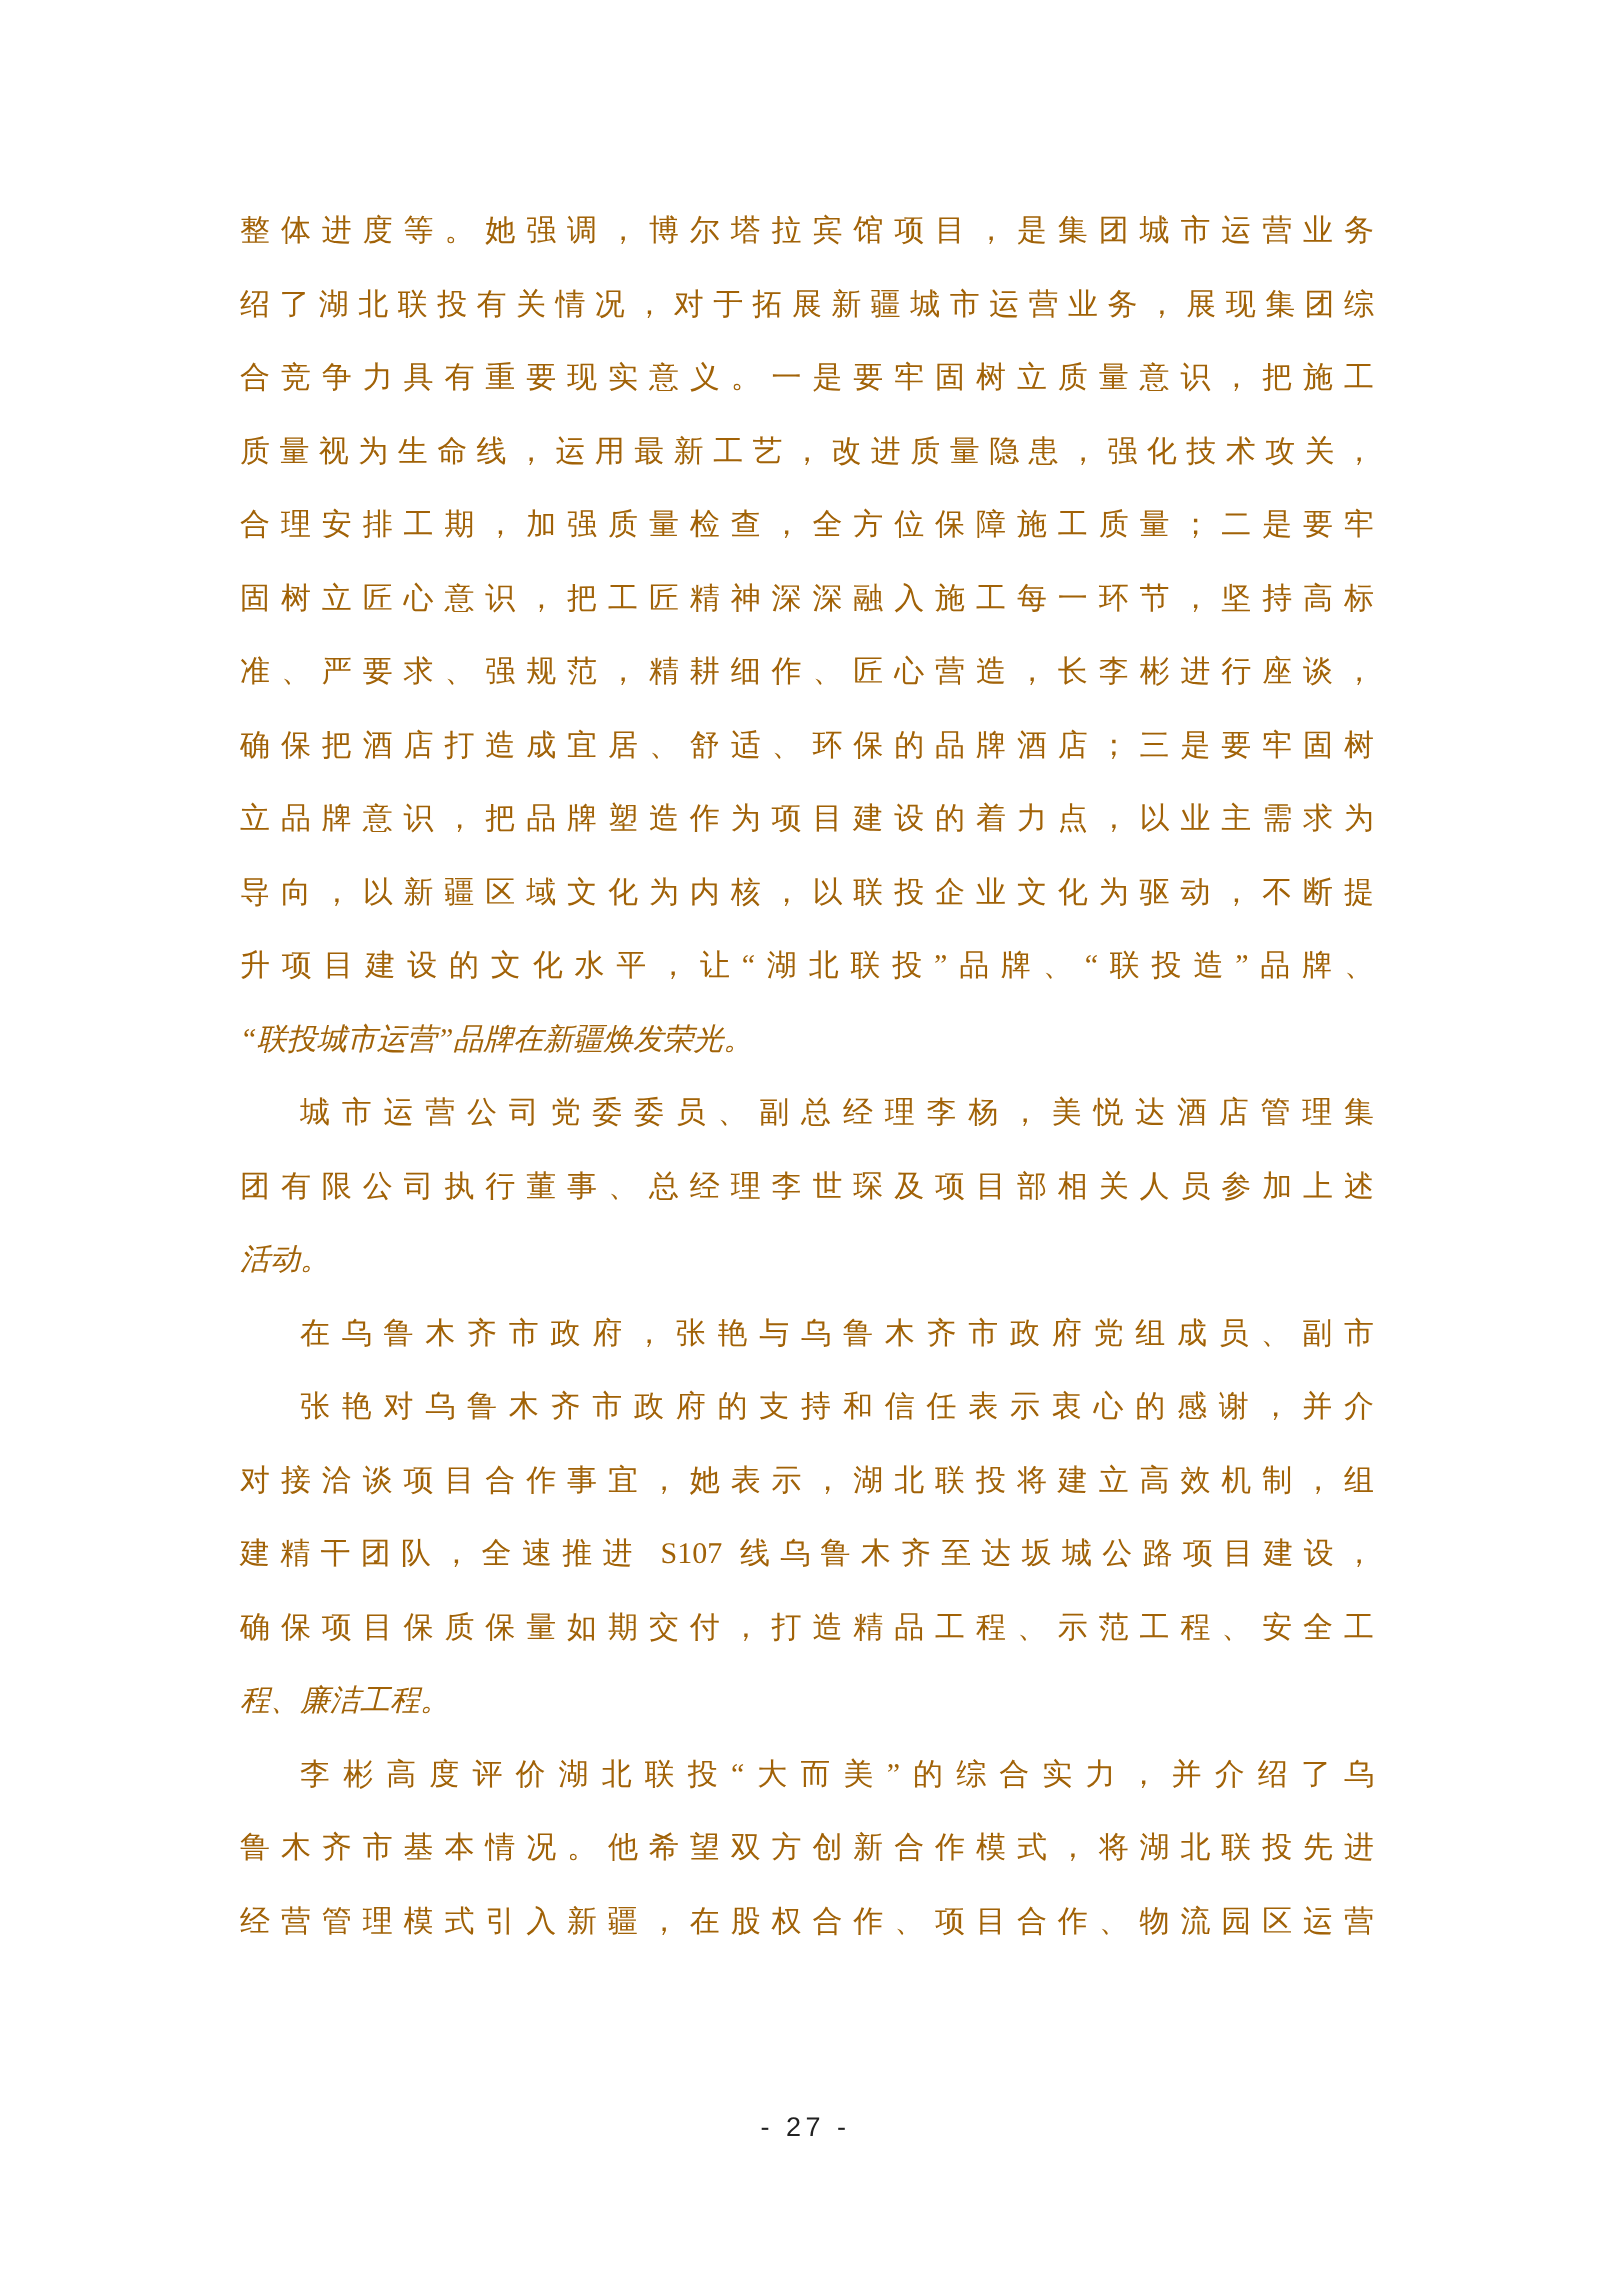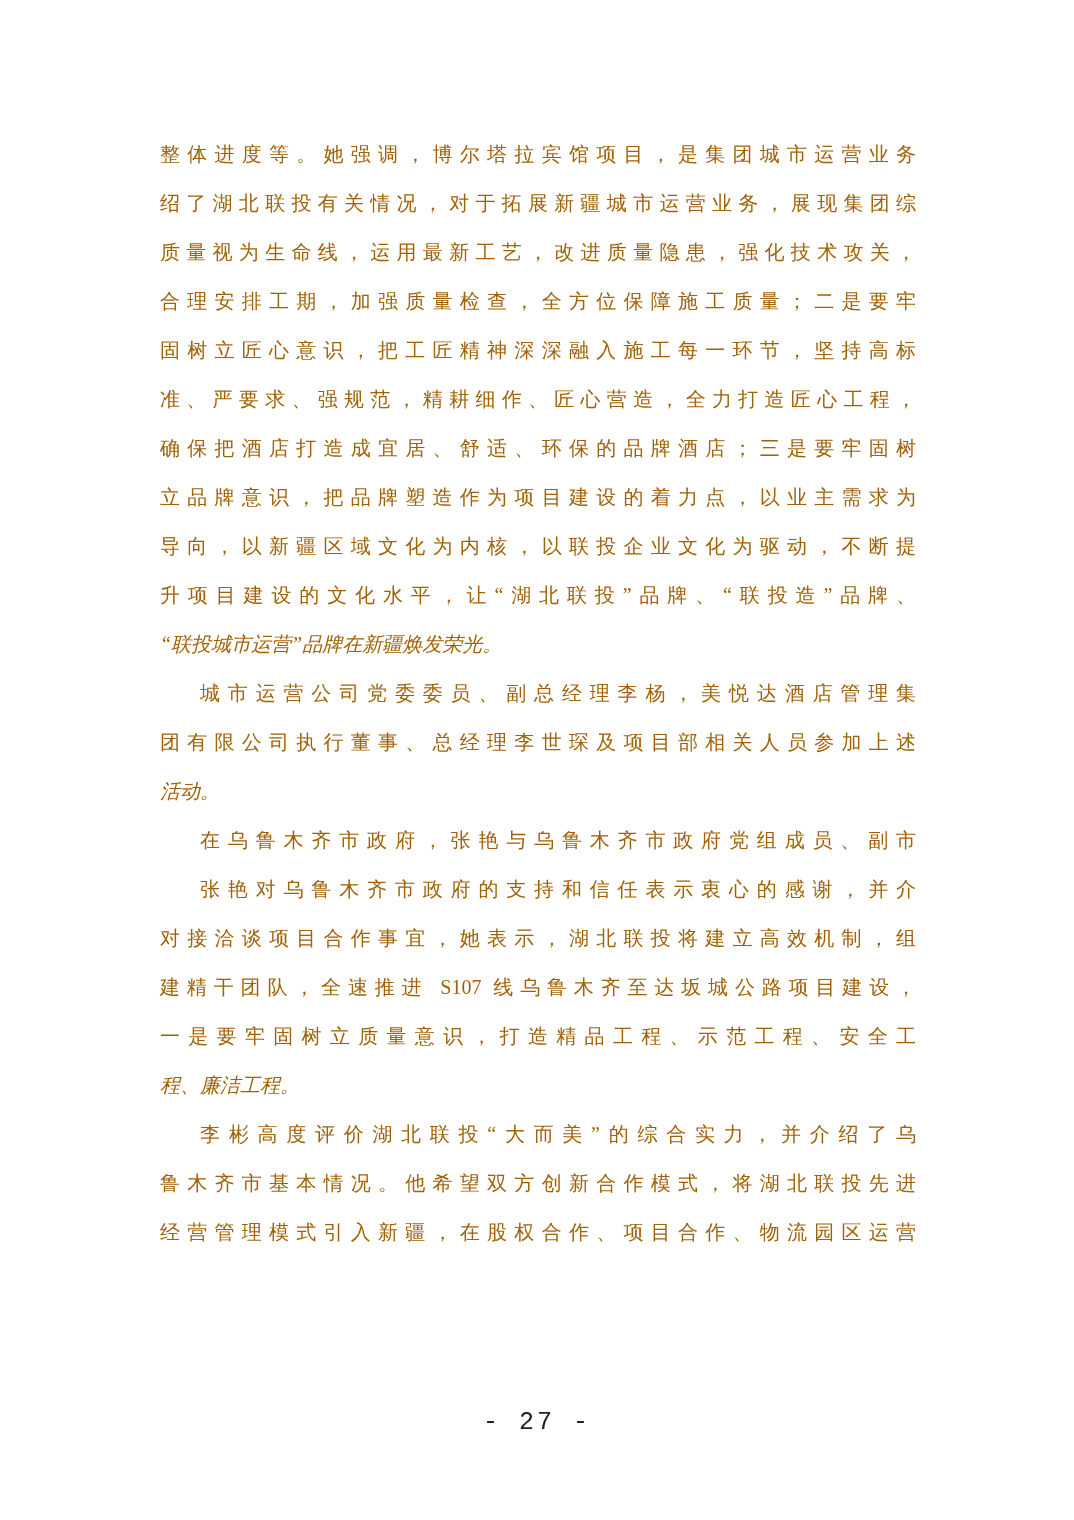--- a/index.html
+++ b/index.html
@@ -39,39 +39,40 @@
   }
   .indent {
     text-indent: 2em;
   }
   .page-number {
     position: absolute;
     top: 1408px;
     left: 0;
     width: 100%;
     text-align: center;
-    font-size: 25px;
+    font-size: 18px;
     letter-spacing: 3px;
     color: #222222;
-    font-family: Liberation Mono, monospace;
+    font-family: Liberation Sans, sans-serif;
   }
 </style>
 </head>
 <body>
 
 <div class="page">
   <main class="text-block">
 
     <section class="para">
       <div class="ln">整体进度等。她强调，博尔塔拉宾馆项目，是集团城市运营业务</div>
       <div class="ln">绍了湖北联投有关情况，对于拓展新疆城市运营业务，展现集团综</div>
+      <div class="ln">合竞争力具有重要现实意义。一是要牢固树立质量意识，把施工</div>
       <div class="ln">质量视为生命线，运用最新工艺，改进质量隐患，强化技术攻关，</div>
       <div class="ln">合理安排工期，加强质量检查，全方位保障施工质量；二是要牢</div>
       <div class="ln">固树立匠心意识，把工匠精神深深融入施工每一环节，坚持高标</div>
-      <div class="ln">准、严要求、强规范，精耕细作、匠心营造，全力打造匠心工程，</div>
+      <div class="ln">准、严要求、强规范，精耕细作、匠心营造，长李彬进行座谈，</div>
       <div class="ln">确保把酒店打造成宜居、舒适、环保的品牌酒店；三是要牢固树</div>
       <div class="ln">立品牌意识，把品牌塑造作为项目建设的着力点，以业主需求为</div>
       <div class="ln">导向，以新疆区域文化为内核，以联投企业文化为驱动，不断提</div>
       <div class="ln">升项目建设的文化水平，让“湖北联投”品牌、“联投造”品牌、</div>
       <div class="ln ln-end">“联投城市运营”品牌在新疆焕发荣光。</div>
     </section>
 
     <section class="para">
       <div class="ln indent">城市运营公司党委委员、副总经理李杨，美悦达酒店管理集</div>
       <div class="ln">团有限公司执行董事、总经理李世琛及项目部相关人员参加上述</div>
@@ -79,21 +80,21 @@
     </section>
 
     <section class="para">
       <div class="ln indent">在乌鲁木齐市政府，张艳与乌鲁木齐市政府党组成员、副市</div>
     </section>
 
     <section class="para">
       <div class="ln indent">张艳对乌鲁木齐市政府的支持和信任表示衷心的感谢，并介</div>
       <div class="ln">对接洽谈项目合作事宜，她表示，湖北联投将建立高效机制，组</div>
       <div class="ln">建精干团队，全速推进 S107 线乌鲁木齐至达坂城公路项目建设，</div>
-      <div class="ln">一是要牢固树立质量意识，打造精品工程、示范工程、安全工</div>
+      <div class="ln">确保项目保质保量如期交付，打造精品工程、示范工程、安全工</div>
       <div class="ln ln-end">程、廉洁工程。</div>
     </section>
 
     <section class="para">
       <div class="ln indent">李彬高度评价湖北联投“大而美”的综合实力，并介绍了乌</div>
       <div class="ln">鲁木齐市基本情况。他希望双方创新合作模式，将湖北联投先进</div>
       <div class="ln">经营管理模式引入新疆，在股权合作、项目合作、物流园区运营</div>
     </section>
 
   </main>

